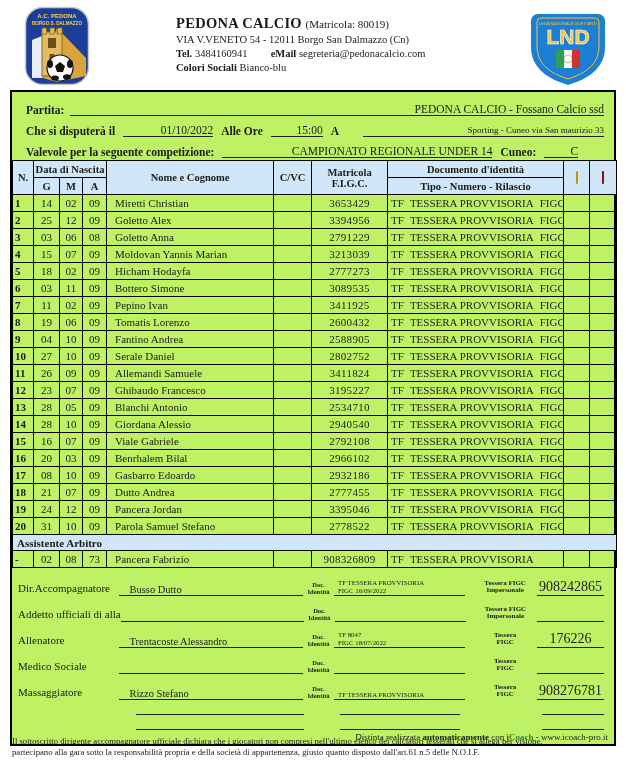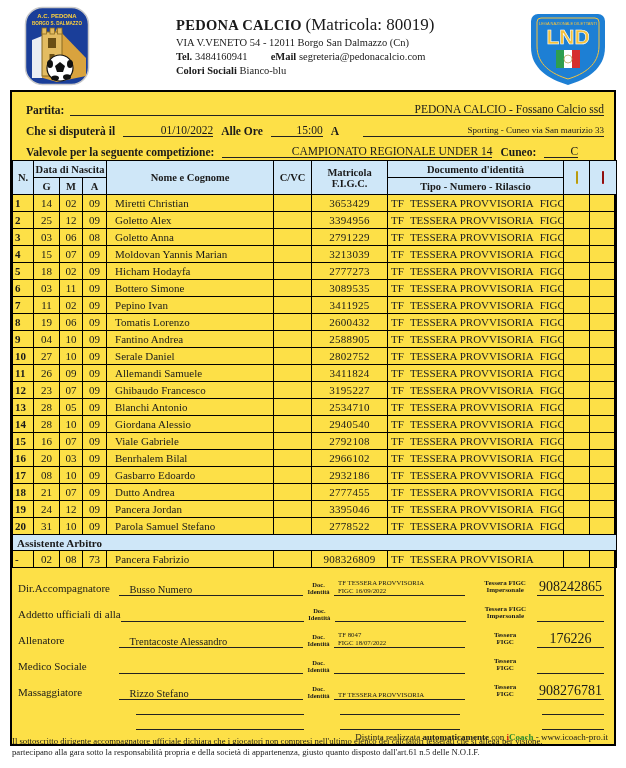--- a/index.html
+++ b/index.html
@@ -15,27 +15,27 @@
   html,body{background:#fff;}
   body{width:626px;height:768px;overflow:hidden;font-family:"Liberation Serif",serif;color:var(--ink);}
   .page{width:626px;height:768px;position:relative;background:#fff;}
 
   
   .letterhead{display:flex;align-items:flex-start;padding:6px 10px 0 24px;height:88px;}
   .club-badge{flex:0 0 66px;}
   .club-info{margin-left:86px;padding-top:8px;line-height:1.32;}
   .club-name-line{font-size:14.5px;}
   .club-name{font-weight:bold;letter-spacing:.3px;}
-  .club-matricola{font-size:17px;}
+  .club-matricola{font-size:11px;}
   .club-line{font-size:10.5px;}
   .b{font-weight:bold;}
   .lnd-badge{margin-left:auto;margin-right:8px;padding-top:4px;}
 
   
-  .form-box{position:absolute;left:10px;right:10px;top:90px;border:2px solid #000;background:#fde047;}
+  .form-box{position:absolute;left:10px;right:10px;top:90px;border:2px solid #000;background:#bef264;}
 
   .match-section{padding:3px 10px 2px 14px;font-size:11.5px;}
   .m-row{display:flex;align-items:flex-end;height:21px;}
   .m-label{font-weight:bold;white-space:nowrap;}
   .uline{border-bottom:1.2px solid #222;text-align:right;white-space:nowrap;}
   .m-partita-val{flex:1;margin-left:6px;}
   .m-date{width:90px;margin-left:8px;}
   .m-time{width:52px;margin-left:8px;margin-right:8px;}
   .m-venue{flex:1;margin-left:24px;font-size:9px;padding-bottom:1px;}
   .m-comp{width:270px;margin-left:8px;margin-right:8px;}
@@ -452,21 +452,21 @@
             <td class="c-doc"><span class="dt">TF</span><span class="dn">TESSERA PROVVISORIA</span></td>
             <td class="c-card"></td>
             <td class="c-card"></td>
           </tr>
         </tbody>
     </table>
 
     <div class="staff" id="staff-section">
         <div class="s-row">
           <span class="s-label">Dir.Accompagnatore</span>
-          <span class="s-name">Busso Numero</span>
+          <span class="s-name">Busso Dutto</span>
           <span class="s-doc-label">Doc.
 Identità</span>
           <span class="s-doc">TF   TESSERA PROVVISORIA
 FIGC 16/09/2022</span>
           <span class="s-tess-label">Tessera FIGC
 Impersonale</span>
           <span class="s-tess">908242865</span>
         </div>
         <div class="s-row">
           <span class="s-label">Addetto ufficiali di alla</span>

